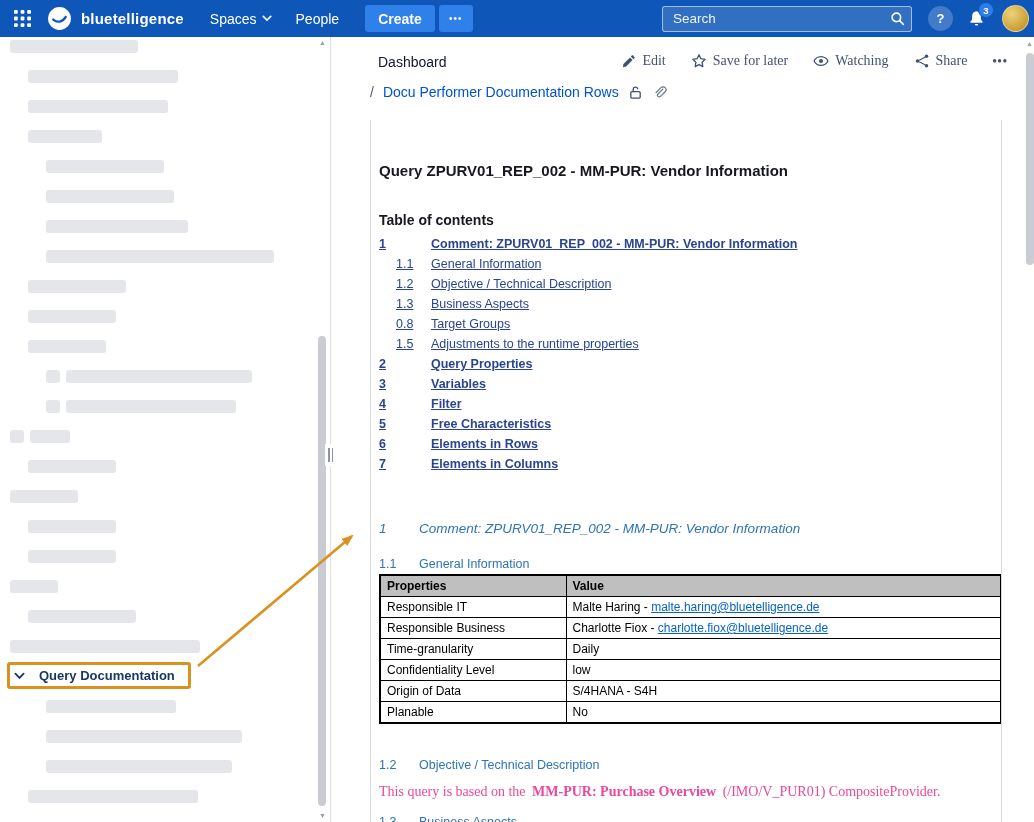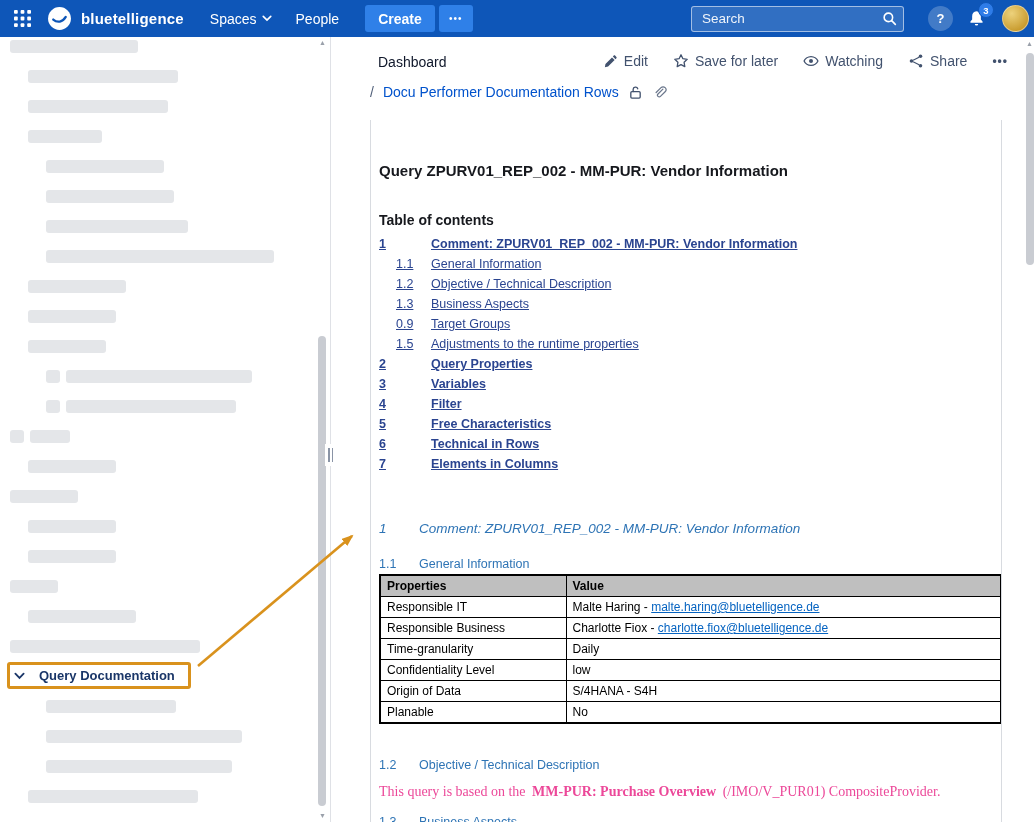--- a/index.html
+++ b/index.html
@@ -12,21 +12,21 @@
             display:flex; align-items:center; padding:0 8px 0 14px; color:#fff; z-index:10; }
   .grid-btn { background:none;border:none;padding:0;margin-right:16px;cursor:pointer;display:flex; }
   .logo { width:25px;height:25px;margin-right:9px;flex:none;cursor:pointer; }
   .brand { font-size:15px;font-weight:600;margin-right:26px;letter-spacing:.2px; }
   .nav-item { font-size:14px;margin-right:24px;display:flex;align-items:center;gap:5px;cursor:pointer;white-space:nowrap; }
   .create-btn { background:#2F80E8;border:none;color:#fff;font-size:14px;font-weight:600;height:27px;
                 padding:0 13px;border-radius:3px;cursor:pointer;margin-left:2px; }
   .create-more { background:#2F80E8;border:none;color:#fff;height:27px;width:34px;border-radius:3px;
                  margin-left:4px;font-size:10px;letter-spacing:1px;cursor:pointer; }
   .spacer { flex:1; }
-  .search { width:213px;height:26px;position:relative;margin-right:24px; }
+  .search { width:250px;height:26px;position:relative;margin-right:16px; }
   .search input { width:100%;height:100%;background:rgba(255,255,255,.15);border:1px solid rgba(255,255,255,.55);
                   border-radius:3px;color:#fff;font-size:13.5px;padding:0 28px 0 10px;outline:none;
                   font-family:"Liberation Sans",sans-serif; }
   .search input::placeholder { color:rgba(255,255,255,.92); }
   .search-ic { position:absolute;right:7px;top:5px;cursor:pointer;display:flex; }
   .help { width:25px;height:25px;border-radius:50%;background:rgba(255,255,255,.22);color:#fff;border:none;
           font-weight:bold;font-size:13px;margin-right:15px;cursor:pointer;flex:none; }
   .bell-wrap { position:relative;margin-right:17px;cursor:pointer;display:flex;flex:none; }
   .badge { position:absolute;top:-8px;right:-9px;background:#2E7CE8;border:1.5px solid #0E56B8;border-radius:9px;
            min-width:16px;height:16px;font-size:9.5px;display:flex;align-items:center;justify-content:center;
@@ -50,21 +50,21 @@
   .resize-handle i { width:1.5px; height:14px; background:#8A94A6; }
 
   
   .crumb1 { position:absolute; left:378px; top:54px; font-size:14px; color:#0f172a; text-decoration:none; cursor:pointer; }
   .crumb-line2 { position:absolute; left:370px; top:84px; display:flex; align-items:center; gap:9px; font-size:14px; }
   .crumb-line2 .sep { color:#505F79; }
   .crumb-line2 a { color:#0052CC; text-decoration:none; cursor:pointer; }
   .crumb-ic { display:flex; cursor:pointer; }
   .actions { position:absolute; top:53px; right:26px; display:flex; align-items:center; gap:25px;
              color:#42526E; font-size:14px; white-space:nowrap; }
-  .action { display:flex; align-items:center; gap:6px; cursor:pointer; }
+  .action { display:flex; align-items:center; gap:6px; cursor:pointer;font-family:Liberation Serif, serif; }
   .action.more { font-size:12px; letter-spacing:1px; font-weight:bold; }
 
   
   .page { position:absolute; left:370px; top:120px; width:632px; height:702px;
           border-left:1px solid #D8DBE0; border-right:1px solid #D8DBE0; padding:0 0 0 8px; overflow:hidden; }
   .doc-title { margin-top:42px; font-size:15px; font-weight:bold; color:#16181D; }
   .toc-h { margin-top:33px; font-size:14px; font-weight:bold; color:#16181D; }
   .toc { margin-top:6px; }
   .toc-row { height:20px; line-height:20px; font-size:12.5px; white-space:nowrap; }
   .toc-row a { color:#2A4490; text-decoration:underline; cursor:pointer; }
@@ -267,27 +267,27 @@
 
     <div class="page">
       <div class="doc-title">Query ZPURV01_REP_002 - MM-PUR: Vendor Information</div>
 
       <div class="toc-h">Table of contents</div>
       <div class="toc">
         <div class="toc-row lvl1"><a class="toc-num">1</a><a class="toc-label">Comment: ZPURV01_REP_002 - MM-PUR: Vendor Information</a></div>
         <div class="toc-row lvl2"><a class="toc-num">1.1</a><a class="toc-label">General Information</a></div>
         <div class="toc-row lvl2"><a class="toc-num">1.2</a><a class="toc-label">Objective / Technical Description</a></div>
         <div class="toc-row lvl2"><a class="toc-num">1.3</a><a class="toc-label">Business Aspects</a></div>
-        <div class="toc-row lvl2"><a class="toc-num">0.9</a><a class="toc-label">Target Groups</a></div>
+        <div class="toc-row lvl2"><a class="toc-num">0.8</a><a class="toc-label">Target Groups</a></div>
         <div class="toc-row lvl2"><a class="toc-num">1.5</a><a class="toc-label">Adjustments to the runtime properties</a></div>
         <div class="toc-row lvl1"><a class="toc-num">2</a><a class="toc-label">Query Properties</a></div>
         <div class="toc-row lvl1"><a class="toc-num">3</a><a class="toc-label">Variables</a></div>
         <div class="toc-row lvl1"><a class="toc-num">4</a><a class="toc-label">Filter</a></div>
         <div class="toc-row lvl1"><a class="toc-num">5</a><a class="toc-label">Free Characteristics</a></div>
-        <div class="toc-row lvl1"><a class="toc-num">6</a><a class="toc-label">Technical in Rows</a></div>
+        <div class="toc-row lvl1"><a class="toc-num">6</a><a class="toc-label">Elements in Rows</a></div>
         <div class="toc-row lvl1"><a class="toc-num">7</a><a class="toc-label">Elements in Columns</a></div>
       </div>
 
       <div class="sec sec1">
         <span class="n">1</span><span>Comment: ZPURV01_REP_002 - MM-PUR: Vendor Information</span>
       </div>
       <div class="sec sec11">
         <span class="n">1.1</span><span>General Information</span>
       </div>
 

